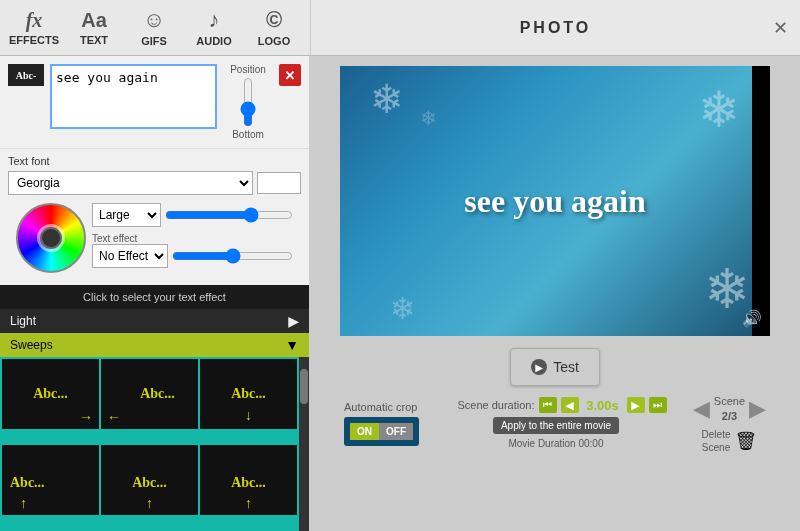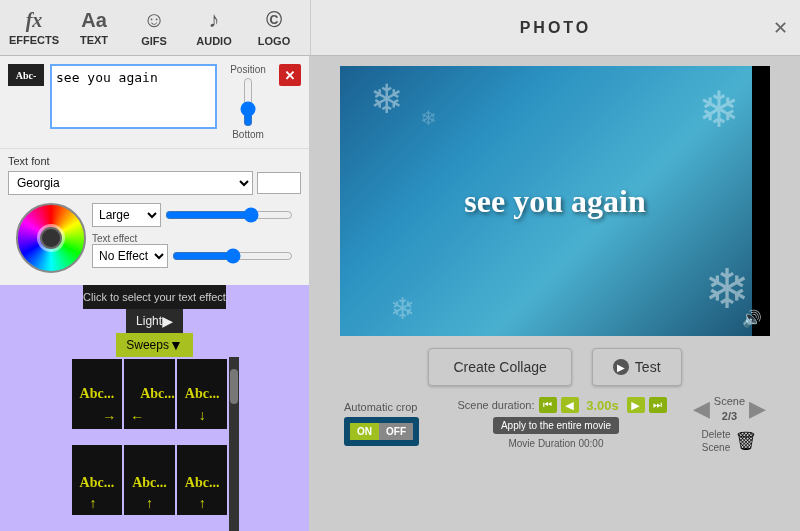--- a/index.html
+++ b/index.html
@@ -193,27 +193,26 @@
       gap: 6px;
       flex: 1;
     }
     .h-slider {
       width: 100%;
       cursor: pointer;
     }
 
     
     .text-effect-section {
-      background: #c4b5fd;
+      background: #14b8a6;
       color: white;
       flex: 1;
       display: flex;
       flex-direction: column;
       overflow: hidden;
-      align-items: center;
     }
     .effect-header {
       text-align: center;
       font-size: 11px;
       color: #ccc;
       padding: 6px 0;
       background: #1a1a1a;
     }
     .effect-category {
       display: flex;
@@ -674,21 +673,20 @@
       <span class="snowflake-decoration" style="top:15px; right:30px; font-size:50px; opacity:0.5;">❄</span>
       <span class="snowflake-decoration" style="bottom:15px; right:20px; font-size:55px; opacity:0.65;">❄</span>
       <span class="snowflake-decoration" style="bottom:10px; left:50px; font-size:30px; opacity:0.4;">❄</span>
       <span class="snowflake-decoration" style="top:40px; left:80px; font-size:20px; opacity:0.35;">❄</span>
       <span class="video-text">see you again</span>
       <div class="black-bar-right"></div>
       <div class="volume-icon">🔊</div>
     </div>
 
     <div class="buttons-row">
-      <button class="create-collage-btn">Create Collage</button>
       <button class="test-btn">
         <span class="play-icon">▶</span>
         <span>Test</span>
       </button>
     </div>
 
     <div class="bottom-controls" style="width:430px; display:flex; align-items:center; justify-content:space-between; padding:0 4px;">
 
       <div class="auto-crop-area">
         <span class="auto-crop-label">Automatic crop</span>

